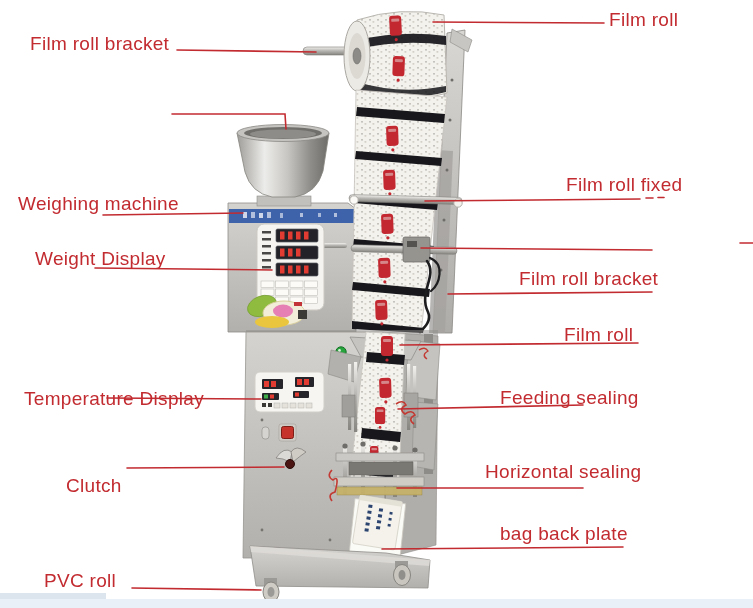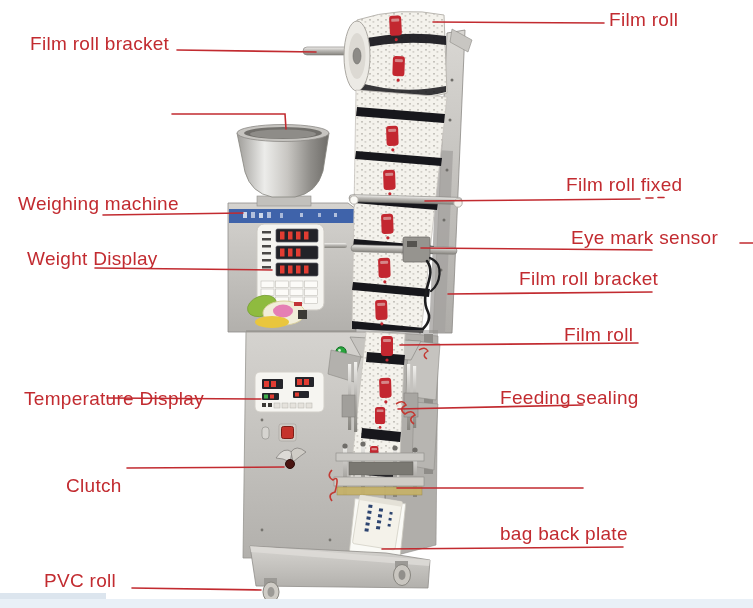--- a/index.html
+++ b/index.html
@@ -342,24 +342,24 @@
       <line class="leader" x1="127" y1="468" x2="284" y2="467"></line>
       <line class="leader" x1="397" y1="488" x2="583" y2="488"></line>
       <line class="leader" x1="382" y1="549" x2="623" y2="547"></line>
       <line class="leader" x1="132" y1="588" x2="261" y2="590"></line>
       <line class="leader" x1="740" y1="243" x2="753" y2="243"></line>
     </g>
   </svg>
 
   <div class="label" style="left:30px;top:34px">Film roll bracket</div>
   <div class="label" style="left:18px;top:194px">Weighing machine</div>
-  <div class="label" style="left:27px;top:249px">Weight Display</div>
+  <div class="label" style="left:35px;top:249px">Weight Display</div>
   <div class="label" style="left:24px;top:389px">Temperature Display</div>
   <div class="label" style="left:66px;top:476px">Clutch</div>
   <div class="label" style="left:44px;top:571px">PVC roll</div>
   <div class="label" style="left:609px;top:10px">Film roll</div>
   <div class="label" style="left:566px;top:175px">Film roll fixed</div>
-  <div class="label" style="left:571px;top:228px">Eye mark sensor</div>
   <div class="label" style="left:519px;top:269px">Film roll bracket</div>
   <div class="label" style="left:564px;top:325px">Film roll</div>
   <div class="label" style="left:500px;top:388px">Feeding sealing</div>
+  <div class="label" style="left:485px;top:462px">Horizontal sealing</div>
   <div class="label" style="left:500px;top:524px">bag back plate</div>
 </div>
 
 </body></html>

